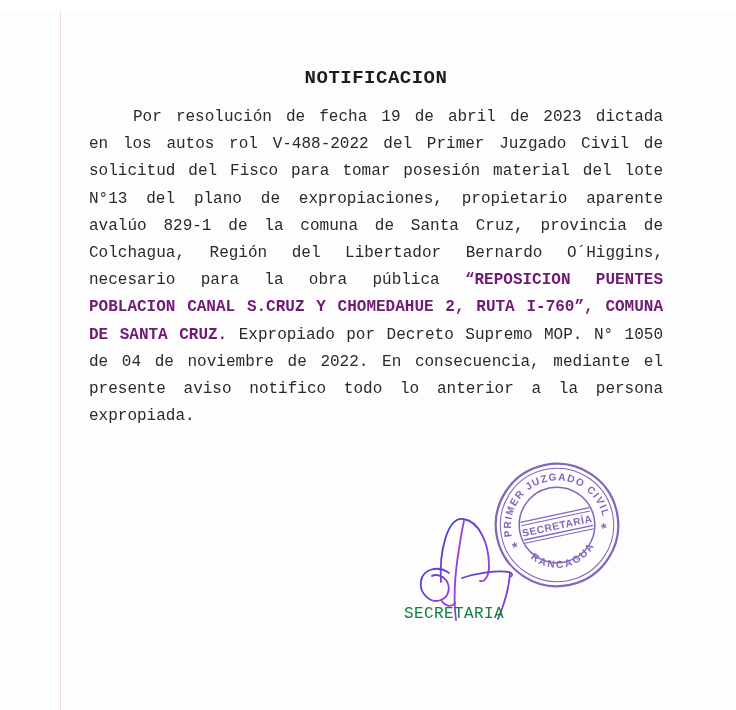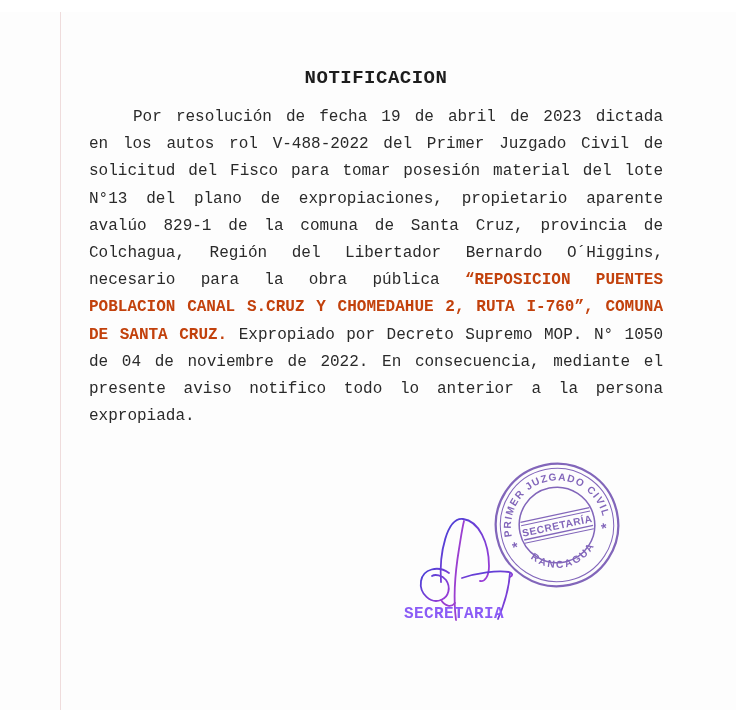--- a/index.html
+++ b/index.html
@@ -21,33 +21,33 @@
   .paragraph {
     position:absolute; left:89px; top:92px; width:574px;
     font-size:16px; color:#2a2a2a;
   }
   .line {
     height:27.2px; line-height:27.2px;
     text-align:justify; text-align-last:justify;
     white-space:normal; overflow:hidden;
   }
   .line.no-justify { text-align:left; text-align-last:left; }
-  .line b { font-weight:bold; color:#c2410c; }
+  .line b { font-weight:bold; color:#701a75; }
   .stamp {
     position:absolute; left:483px; top:439px; width:148px; height:148px;
     opacity:0.85;
   }
   .stamp text { font-family:"Liberation Sans","DejaVu Sans",sans-serif; }
   .signature {
     position:absolute; left:405px; top:445px; width:140px; height:170px;
   }
   .footer-label {
     position:absolute; left:404px; top:592px;
-    font-size:16px; font-weight:bold; line-height:20px;
-    letter-spacing:0.4px; color:#8b5cf6;
+    font-size:16px; font-weight:normal; line-height:20px;
+    letter-spacing:0.4px; color:#15803d;
   }
 </style>
 </head>
 <body>
 
 <div class="page">
 
   <div class="scan-edge"></div>
 
   <h1 class="title">NOTIFICACION</h1>

